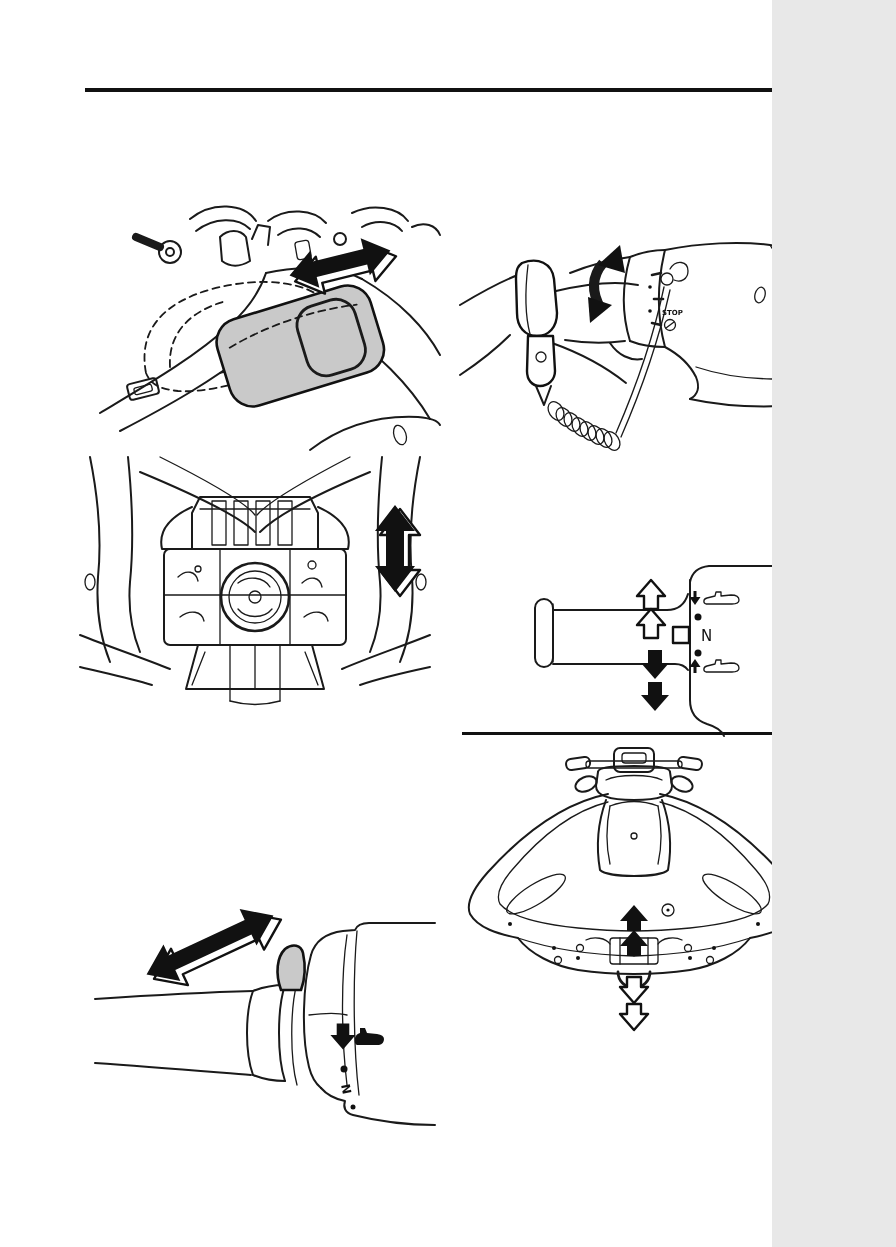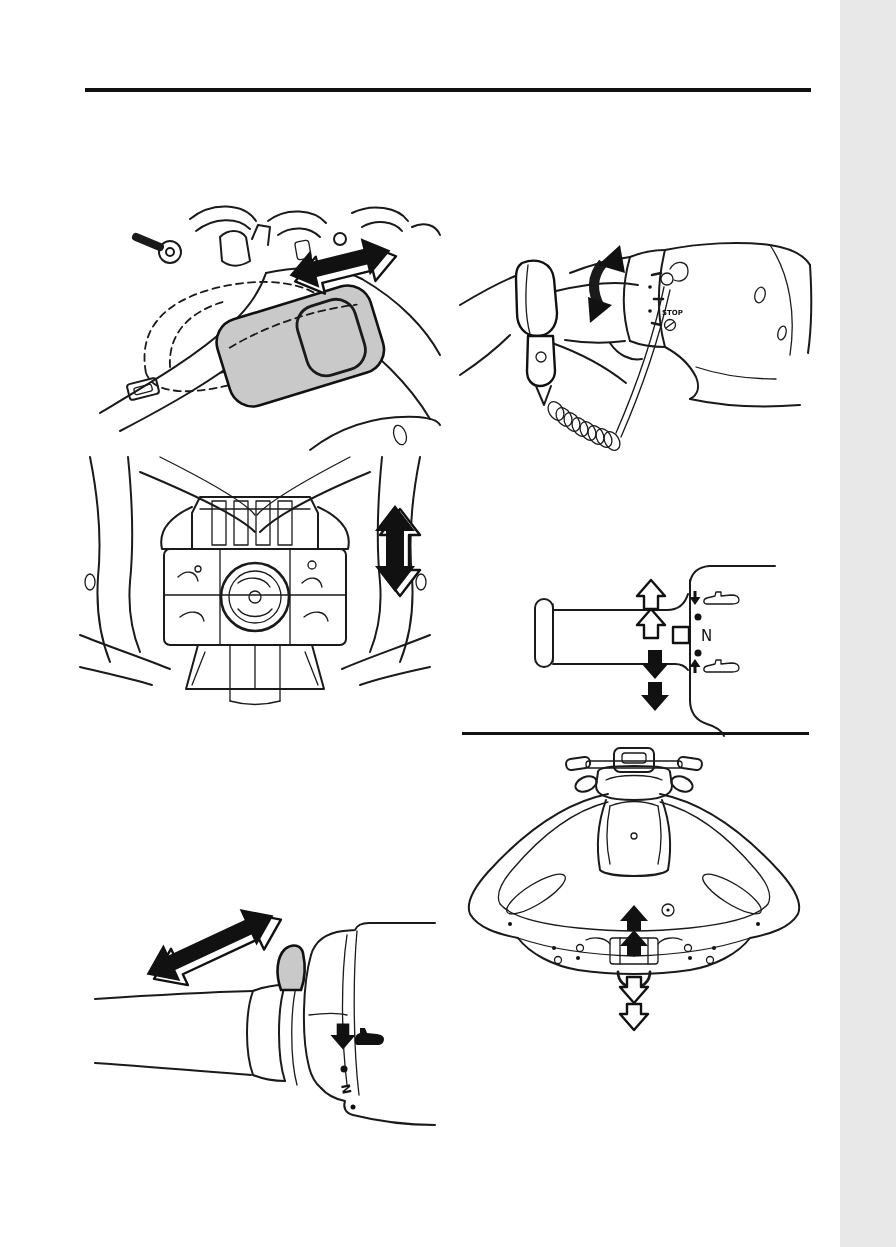--- a/index.html
+++ b/index.html
@@ -1,16 +1,16 @@
 <!DOCTYPE html>
 <html><head>
 <meta charset="utf-8">
 <style>
   html,body{margin:0;padding:0;background:#e8e8e8;font-family:"DejaVu Sans",sans-serif;}
-  .page{position:relative;width:840px;height:1247px;background:#ffffff;overflow:hidden;}
+  .page{position:relative;width:772px;height:1247px;background:#ffffff;overflow:hidden;}
   .rule{position:absolute;background:#111;}
   .rule-top{left:85px;top:88px;width:726px;height:4px;}
   .rule-mid{left:462px;top:732px;width:347px;height:3px;}
   .fig{position:absolute;margin:0;padding:0;}
   .fig svg{display:block;overflow:visible;}
   .fig-glove{left:100px;top:205px;}
   .fig-lanyard{left:460px;top:235px;}
   .fig-pump{left:80px;top:457px;}
   .fig-shift{left:525px;top:552px;}
   .fig-lever{left:95px;top:895px;}

